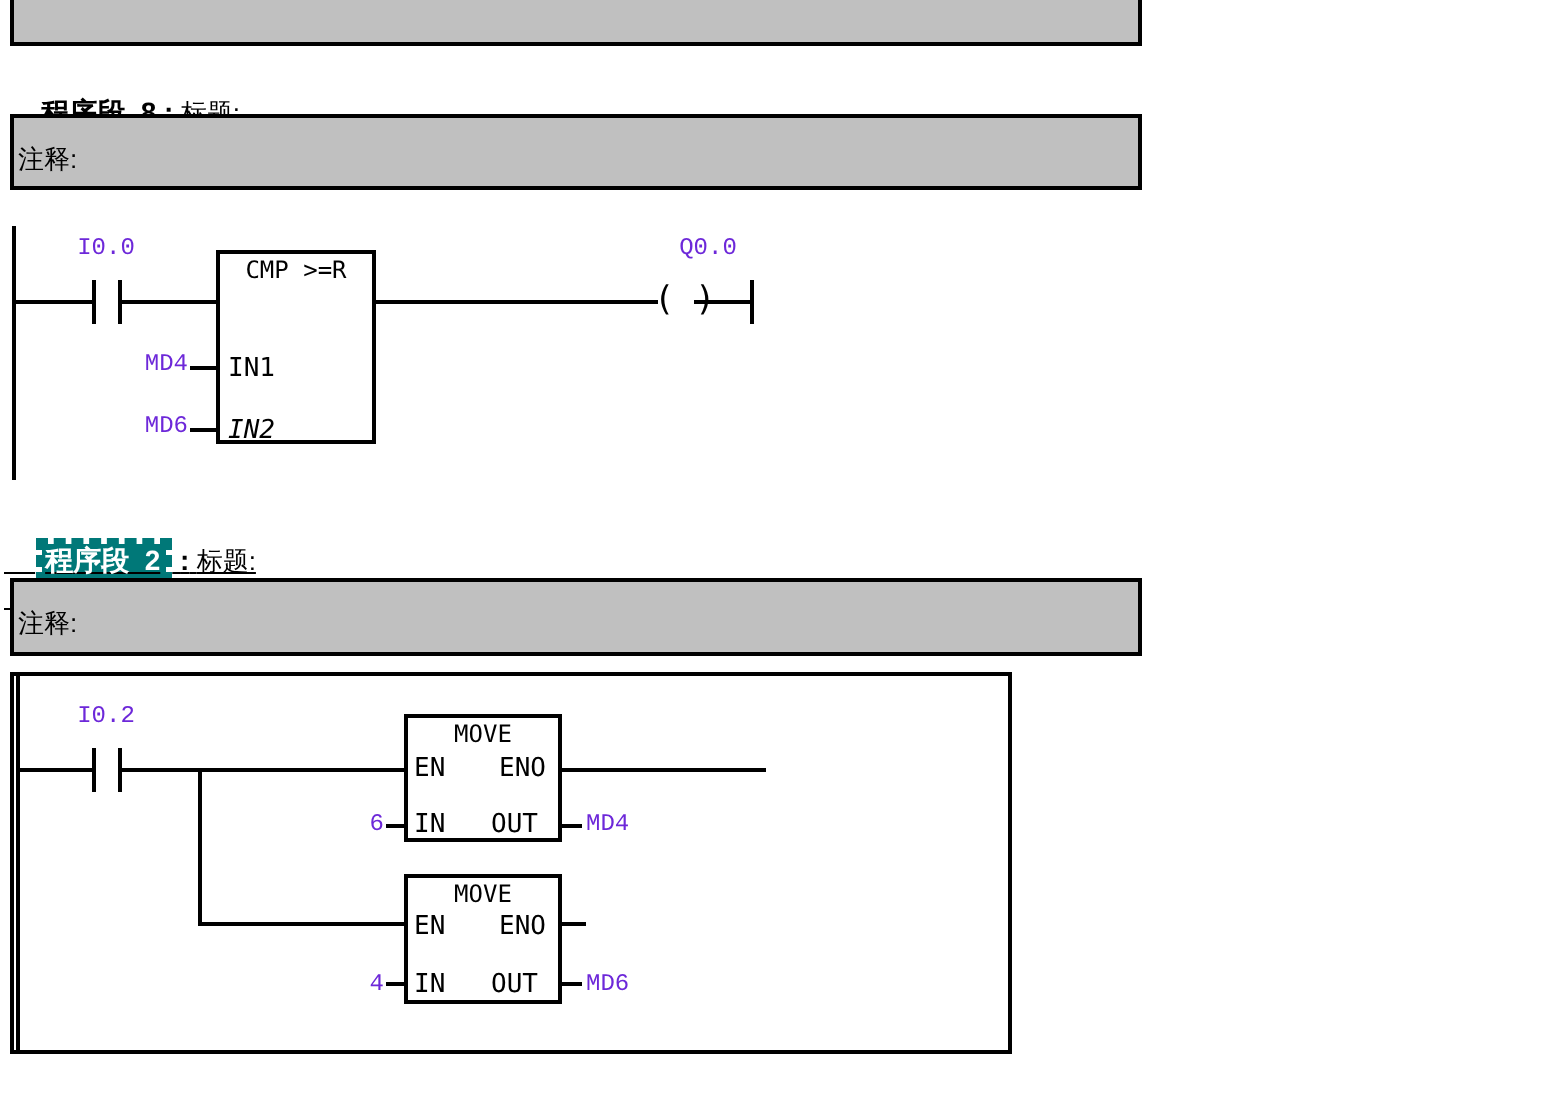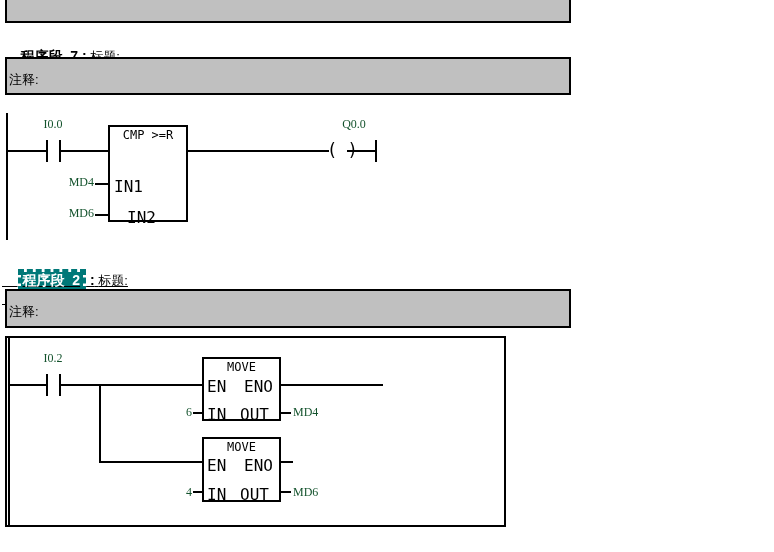--- a/index.html
+++ b/index.html
@@ -15,61 +15,61 @@
   
   .seghdr { position:absolute; white-space:pre; font-size:14px; color:#000; }
   .seghdr .seglabel { font-weight:bold; font-size:14px; }
   .seghdr .sep { font-weight:bold; font-size:14px; }
   .seghdr .ttl { font-size:13px; font-weight:normal; }
   .hl { background:#007878; background-clip:padding-box; color:#fff;
         border:3px dashed #007878; padding:0 3px 1px 2px; }
 
   
   .wire { position:absolute; background:#000; }
-  .mono { position:absolute; font-family:Liberation Serif, serif;
-          font-size:12px; color:#14532d; white-space:pre; }
+  .mono { position:absolute; font-family:Liberation Mono, monospace;
+          font-size:12px; color:#6d28d9; white-space:pre; }
   .ctr  { text-align:center; }
   .rgt  { text-align:right; }
   .lbox { position:absolute; border:2px solid #000; background:#fff; }
   .lbox .btitle { position:absolute; left:0; right:0; top:1px; text-align:center;
                   font-family:"DejaVu Sans Mono","Liberation Mono",monospace; font-size:12px; }
   .lbox .pin { position:absolute; font-family:"DejaVu Sans Mono","Liberation Mono",monospace;
-               font-size:16px; white-space:pre; }
+               font-size:13px; white-space:pre; }
   .coilglyph { position:absolute; font-family:"DejaVu Sans Mono","Liberation Mono",monospace;
                font-size:17px; line-height:20px; }
   .selrect { position:absolute; border:2px solid #000; background:transparent; }
 </style>
 </head>
 <body>
 
 <div class="screen">
 
   <div class="graybox" style="left:5px; top:0; width:566px; height:23px; border-top:0;">
     <span class="cmt"></span>
   </div>
 
   <div class="seghdr" style="left:5px; top:32px;">
-    <span class="seglabel">程序段  7</span><span class="sep"> </span><span class="sep">:</span><span class="ttl"> </span><span class="ttl">标题:</span>
+    <span class="seglabel">程序段  8</span><span class="sep"> </span><span class="sep">:</span><span class="ttl"> </span><span class="ttl">标题:</span>
   </div>
 
   <div class="graybox" style="left:5px; top:57px; width:566px; height:38px;">
     <span class="cmt">注释:</span>
   </div>
 
   <div class="wire" style="left:6px; top:113px; width:2px; height:127px;"></div>
   <div class="mono ctr" style="left:27px; top:117px; width:52px;">I0.0</div>
   <div class="wire" style="left:8px; top:150px; width:38px; height:2px;"></div>
   <div class="wire" style="left:46px; top:140px; width:2px; height:22px;"></div>
   <div class="wire" style="left:59px; top:140px; width:2px; height:22px;"></div>
   <div class="wire" style="left:61px; top:150px; width:47px; height:2px;"></div>
 
   <div class="lbox" style="left:108px; top:125px; width:80px; height:97px;">
     <div class="btitle">CMP &gt;=R</div>
     <div class="pin" style="left:4px; top:50px;">IN1</div>
-    <div class="pin" style="left:17px; top:81px;">IN2</div>
+    <div class="pin" style="left:4px; top:81px;font-style:italic;">IN2</div>
   </div>
   <div class="mono rgt" style="left:58px; top:175px; width:36px;">MD4</div>
   <div class="wire" style="left:95px; top:183px; width:13px; height:2px;"></div>
   <div class="mono rgt" style="left:58px; top:206px; width:36px;">MD6</div>
   <div class="wire" style="left:95px; top:214px; width:13px; height:2px;"></div>
 
   <div class="wire" style="left:188px; top:150px; width:141px; height:2px;"></div>
   <div class="mono ctr" style="left:328px; top:117px; width:52px;">Q0.0</div>
   <div class="coilglyph" style="left:327px; top:140px;">( )</div>
   <div class="wire" style="left:347px; top:150px; width:28px; height:2px;"></div>

